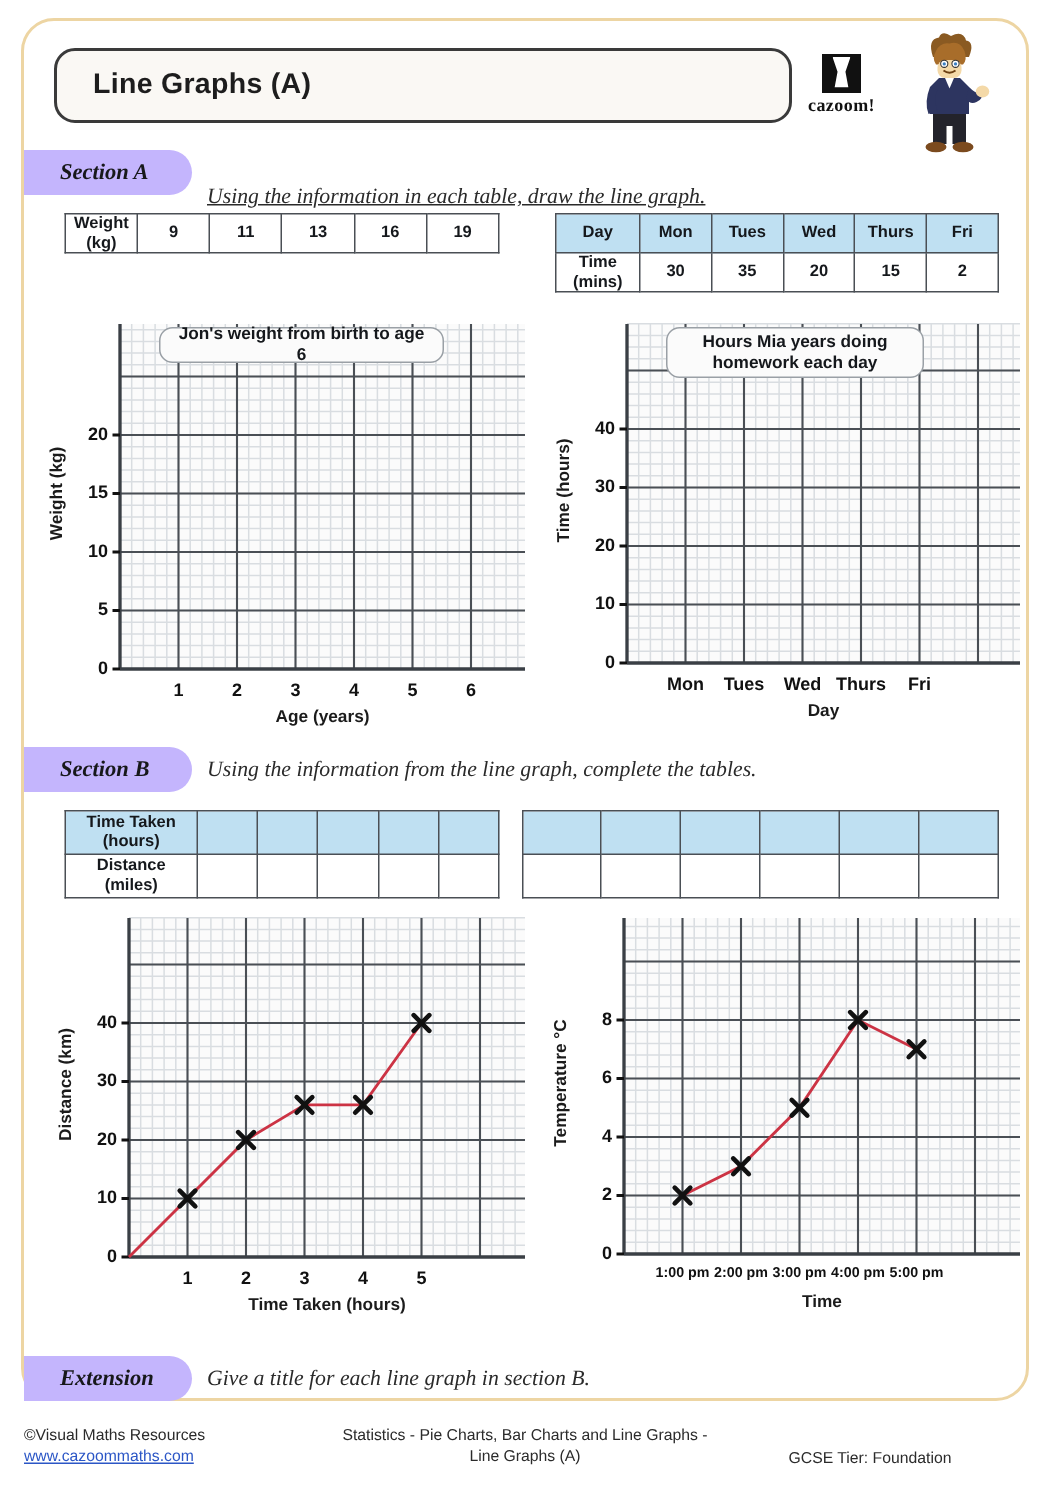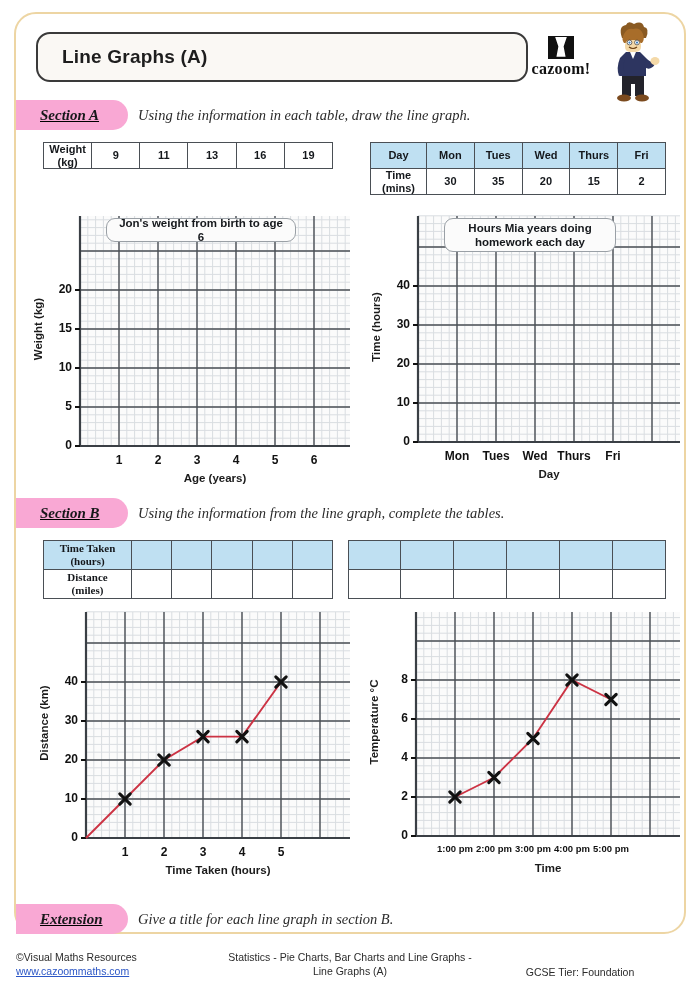--- a/index.html
+++ b/index.html
@@ -28,26 +28,26 @@
     position:absolute; left:528px; top:36px; width:66px; height:42px;
     display:flex; flex-direction:column; align-items:center; justify-content:center;
   }
   .logo-glass{
     width:26px; height:26px; background:#111; display:flex; align-items:center; justify-content:center;
   }
   .logo-glass .inner{
     width:12px;height:22px;background:#fff;
     clip-path:polygon(0% 0%,100% 0%,72% 45%,88% 92%,12% 92%,28% 45%);
   }
-  .logo-word{ font-family:"Liberation Serif", serif; font-weight:bold; font-size:16px; color:#111; margin-top:1px; letter-spacing:.3px;}
+  .logo-word{ font-family:"Liberation Serif", serif; font-weight:bold; font-size:12px; color:#111; margin-top:1px; letter-spacing:.3px;}
   .mascot{ position:absolute; left:600px; top:20px; width:66px; height:86px; }
   
   .sec-band{
-    position:absolute; height:30px; background:#f9a8d4;
-    border-radius:0 16px 16px 0; display:flex; align-items:center;text-decoration:underline;
+    position:absolute; height:30px; background:#c4b5fd;
+    border-radius:0 16px 16px 0; display:flex; align-items:center;
   }
   .sec-band .lbl{
     font-family:"Liberation Serif", serif; font-style:italic; font-weight:bold;
     font-size:15px; color:#17181a; padding-left:24px;
   }
   .sec-instr{
     position:absolute; font-family:"Liberation Serif", serif; font-style:italic;
     font-size:14.5px; color:#2a2a2a;
   }
   
@@ -119,21 +119,21 @@
   <path d="M46 38 q6 6 8 3 q2 5 -3 7 q-4 2 -7 -2z" fill="#2d3560"></path>
   <ellipse cx="55" cy="41" rx="4.5" ry="4" fill="#f4d9a8"></ellipse>
   <path d="M22 56 h22 v20 h-9 v-12 h-4 v12 h-9z" fill="#23232b"></path>
   <ellipse cx="24" cy="78" rx="7" ry="3.5" fill="#7b4a1e"></ellipse>
   <ellipse cx="42" cy="78" rx="7" ry="3.5" fill="#7b4a1e"></ellipse>
 </svg>
 
 <div class="sec-band" style="left:16px; top:100px; width:112px;">
   <span class="lbl">Section A</span>
 </div>
-<div class="sec-instr" style="left:138px; top:107px;">Using the information in each table, draw the line graph.</div>
+<div class="sec-instr" style="left:138px; top:123px;text-decoration:underline;">Using the information in each table, draw the line graph.</div>
 
 <table class="dt" id="tbl-a-left" style="left:43px; top:142px; width:290px;">
     <tbody>
       <tr>
         <td class="rowhdr2" style="height:26px">
           <div>Weight (kg)</div>
         </td>
         <td style="height:26px">
           <div>9</div>
         </td>
@@ -404,21 +404,21 @@
     <div class="axis-xlab" style="left: 52px; width: 262px; top: 256px;">Day</div>
     <div class="axis-ylab" style="left: -103px; width: 226px; top: 109px; text-align: center;">Time  (hours)</div>
     <div class="chart-title" style="left: 78px; top: 6px; width: 172px; height: 34px;">Hours Mia years doing homework each day</div>
   </div>
 
 <div class="sec-band" style="left:16px; top:498px; width:112px;">
   <span class="lbl">Section B</span>
 </div>
 <div class="sec-instr" style="left:138px; top:505px;">Using the information from the line graph, complete the tables.</div>
 
-<table class="dt" id="tbl-b-left" style="left:43px; top:540px; width:290px;font-family:Liberation Serif, serif;">
+<table class="dt" id="tbl-b-left" style="left:43px; top:540px; width:290px;">
     <tbody>
       <tr>
         <td class="hdr" style="width:88px;height:29px">
           <div>Time Taken</div>
           <div>(hours)</div>
         </td>
         <td class="hdr" style="height:29px">
           <div></div>
         </td>
         <td class="hdr" style="height:29px">

